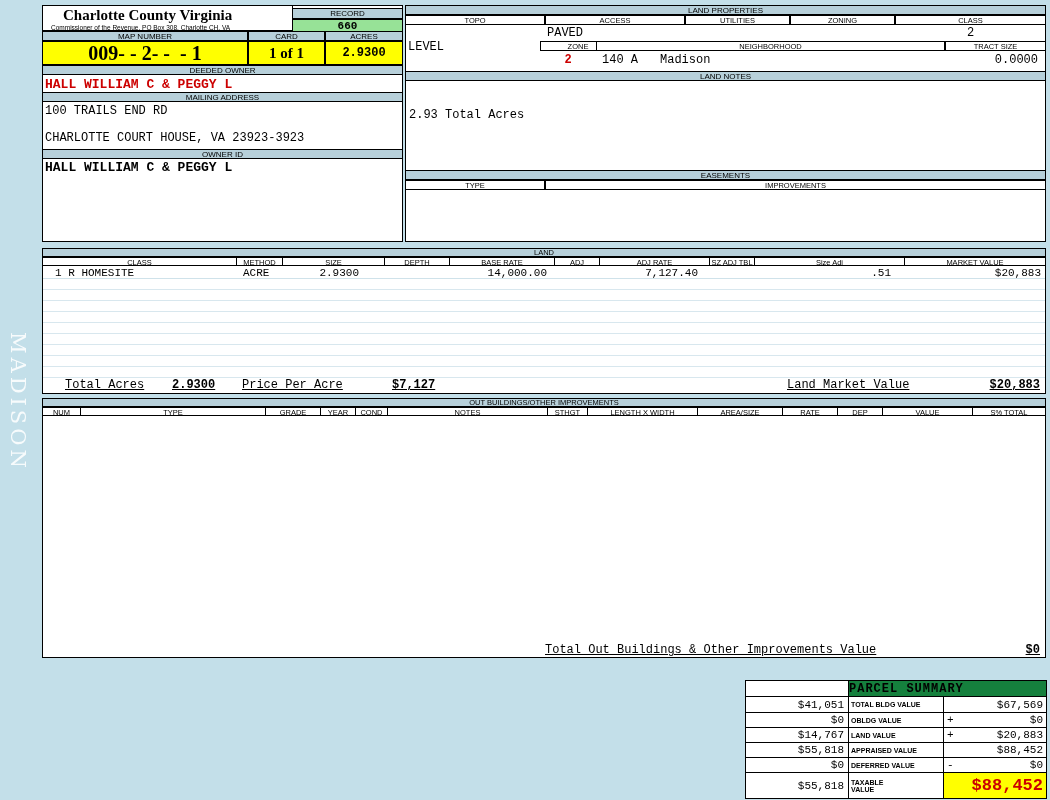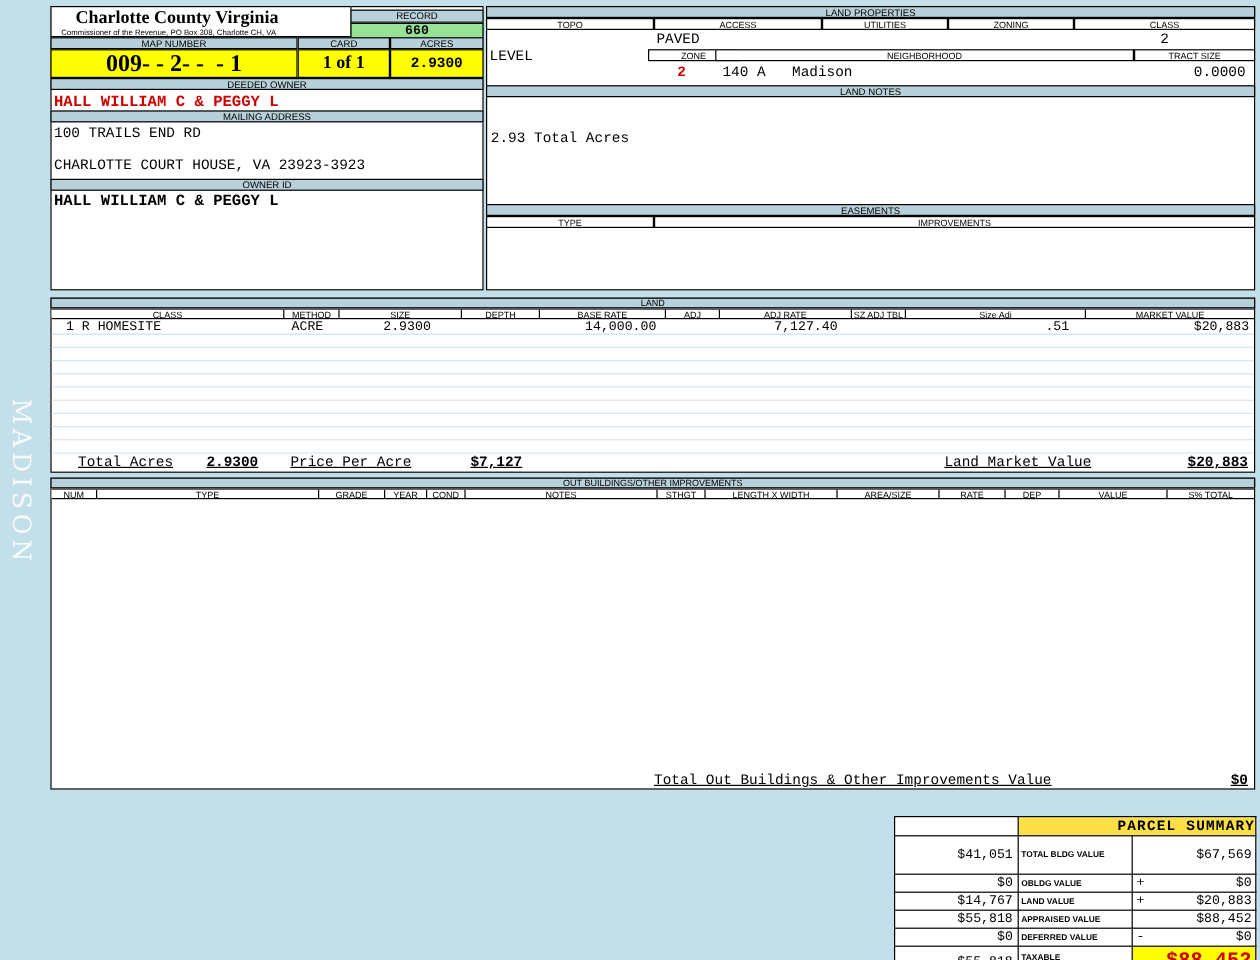--- a/index.html
+++ b/index.html
@@ -57,22 +57,22 @@
     position:absolute; display:grid;
     font-family:"Liberation Mono",monospace; font-size:11px; line-height:12px;
     border-bottom:1px solid #cfe2ea; white-space:pre; overflow:hidden;
   }
   .erow { height:11px; border-bottom:1px solid #d8e7ee; }
   .totrow { position:absolute; font-family:"Liberation Mono",monospace; font-size:12px; }
   .totrow span { position:absolute; top:2px; white-space:pre;text-decoration:underline; }
   table.ps { position:absolute; left:745px; top:680px; border-collapse:collapse; background:#fff; }
   table.ps td { border:1px solid #000; overflow:hidden; }
   .ps-title {
-    background:#fde047; font-family:"Liberation Mono",monospace; font-weight:bold;
-    font-size:12px; text-align:right; letter-spacing:1px; width:198px;
+    background:#15803d; font-family:"Liberation Mono",monospace; font-weight:bold;
+    font-size:12px; text-align:left; letter-spacing:1px; width:198px;
   }
   .ps-blank { width:103px; background:#fff; }
   .ps-prior { width:103px; font-family:"Liberation Mono",monospace; font-size:11px; text-align:right; padding-right:4px; }
   .ps-label { width:95px; font-size:7px; font-weight:bold; padding-left:2px; text-transform:uppercase; }
   .ps-cur   { width:103px; position:relative; font-family:"Liberation Mono",monospace; font-size:11px; text-align:right; padding-right:3px; }
   .ps-cur .op { position:absolute; left:3px; top:1px; }
   .ps-tax   { background:#ffff00; }
   .ps-tax .cv { color:#cc0000; font-weight:bold; font-size:17px; }
   .wrap2 { display:inline-block; width:38px; }
 </style>
@@ -202,21 +202,21 @@
   <span style="left:503px">Total Out Buildings &amp; Other Improvements Value</span>
   <span class="b" style="right:6px">$0</span>
 </div>
 
 <table class="ps">
   <tbody>
       <tr style="height:16px">
     <td class="ps-blank"></td>
     <td class="ps-title" colspan="2">PARCEL SUMMARY</td>
   </tr>
-  <tr style="height:32px">
+  <tr style="height:16px">
     <td class="ps-prior">$41,051</td>
     <td class="ps-label">TOTAL BLDG VALUE</td>
     <td class="ps-cur"><span class="op"></span><span class="cv">$67,569</span></td>
   </tr>
   <tr style="height:15px">
     <td class="ps-prior">$0</td>
     <td class="ps-label">OBLDG VALUE</td>
     <td class="ps-cur"><span class="op">+</span><span class="cv">$0</span></td>
   </tr>
   <tr style="height:15px">

